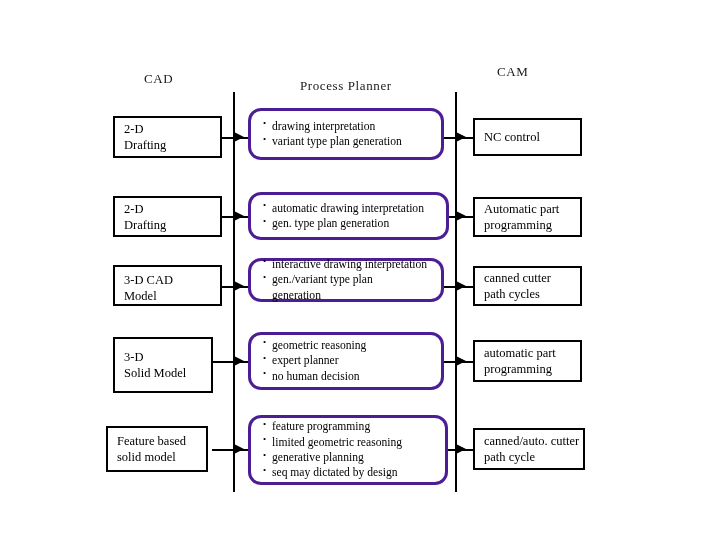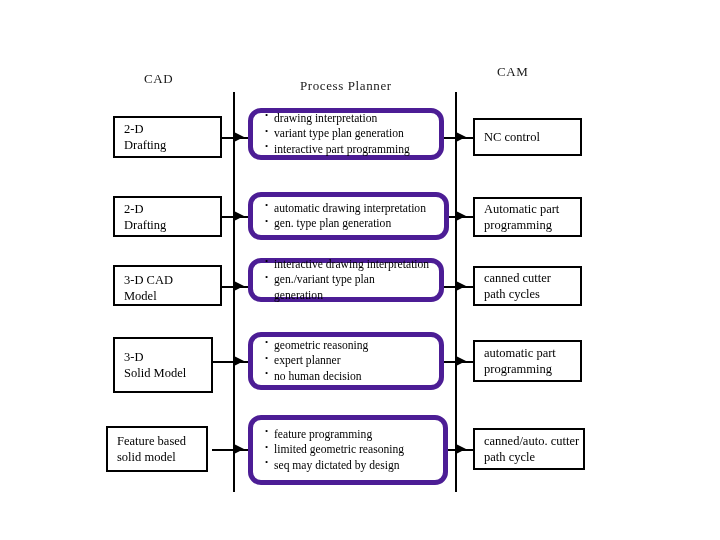--- a/index.html
+++ b/index.html
@@ -47,21 +47,21 @@
     padding-left: 9px;
     font-size: 12.5px;
     line-height: 1.28;
     white-space: pre-line;
   }
 
   
   .round-box {
     position: absolute;
     box-sizing: border-box;
-    border: 5px solid #4c1d95;
+    border: 3px solid #4c1d95;
     border-radius: 13px;
     background: #ffffff;
     display: flex;
     flex-direction: column;
     justify-content: center;
     z-index: 3;
   }
   .round-box ul {
     margin: 0;
     padding: 0 0 0 12px;
@@ -118,21 +118,20 @@
 
   <div class="sq-box" style="left:113px; top:116px; width:109px; height:42px;">
     <span class="box-text">2-D
 Drafting</span>
   </div>
 
   <div class="round-box" style="left:248px; top:108px; width:196px; height:52px;">
     <ul>
       <li>drawing interpretation</li>
       <li>variant type plan generation</li>
-      <li>interactive part programming</li>
     </ul>
   </div>
 
   <div class="sq-box" style="left:473px; top:118px; width:109px; height:38px;">
     <span class="box-text">NC control</span>
   </div>
 
   <div class="conn" style="left:222px; top:216px; width:32px;"></div>
   <div class="arrow" style="left:234px; top:211px;"></div>
   <div class="conn" style="left:443px; top:216px; width:34px;"></div>
@@ -208,20 +207,21 @@
 
   <div class="sq-box" style="left:106px; top:426px; width:102px; height:46px;">
     <span class="box-text">Feature based
 solid model</span>
   </div>
 
   <div class="round-box" style="left:248px; top:415px; width:200px; height:70px;">
     <ul>
       <li>feature programming</li>
       <li>limited geometric reasoning</li>
+      <li>generative planning</li>
       <li>seq may dictated by design</li>
     </ul>
   </div>
 
   <div class="sq-box" style="left:473px; top:428px; width:112px; height:42px;">
     <span class="box-text">canned/auto. cutter
 path cycle</span>
   </div>
 
 </div>

